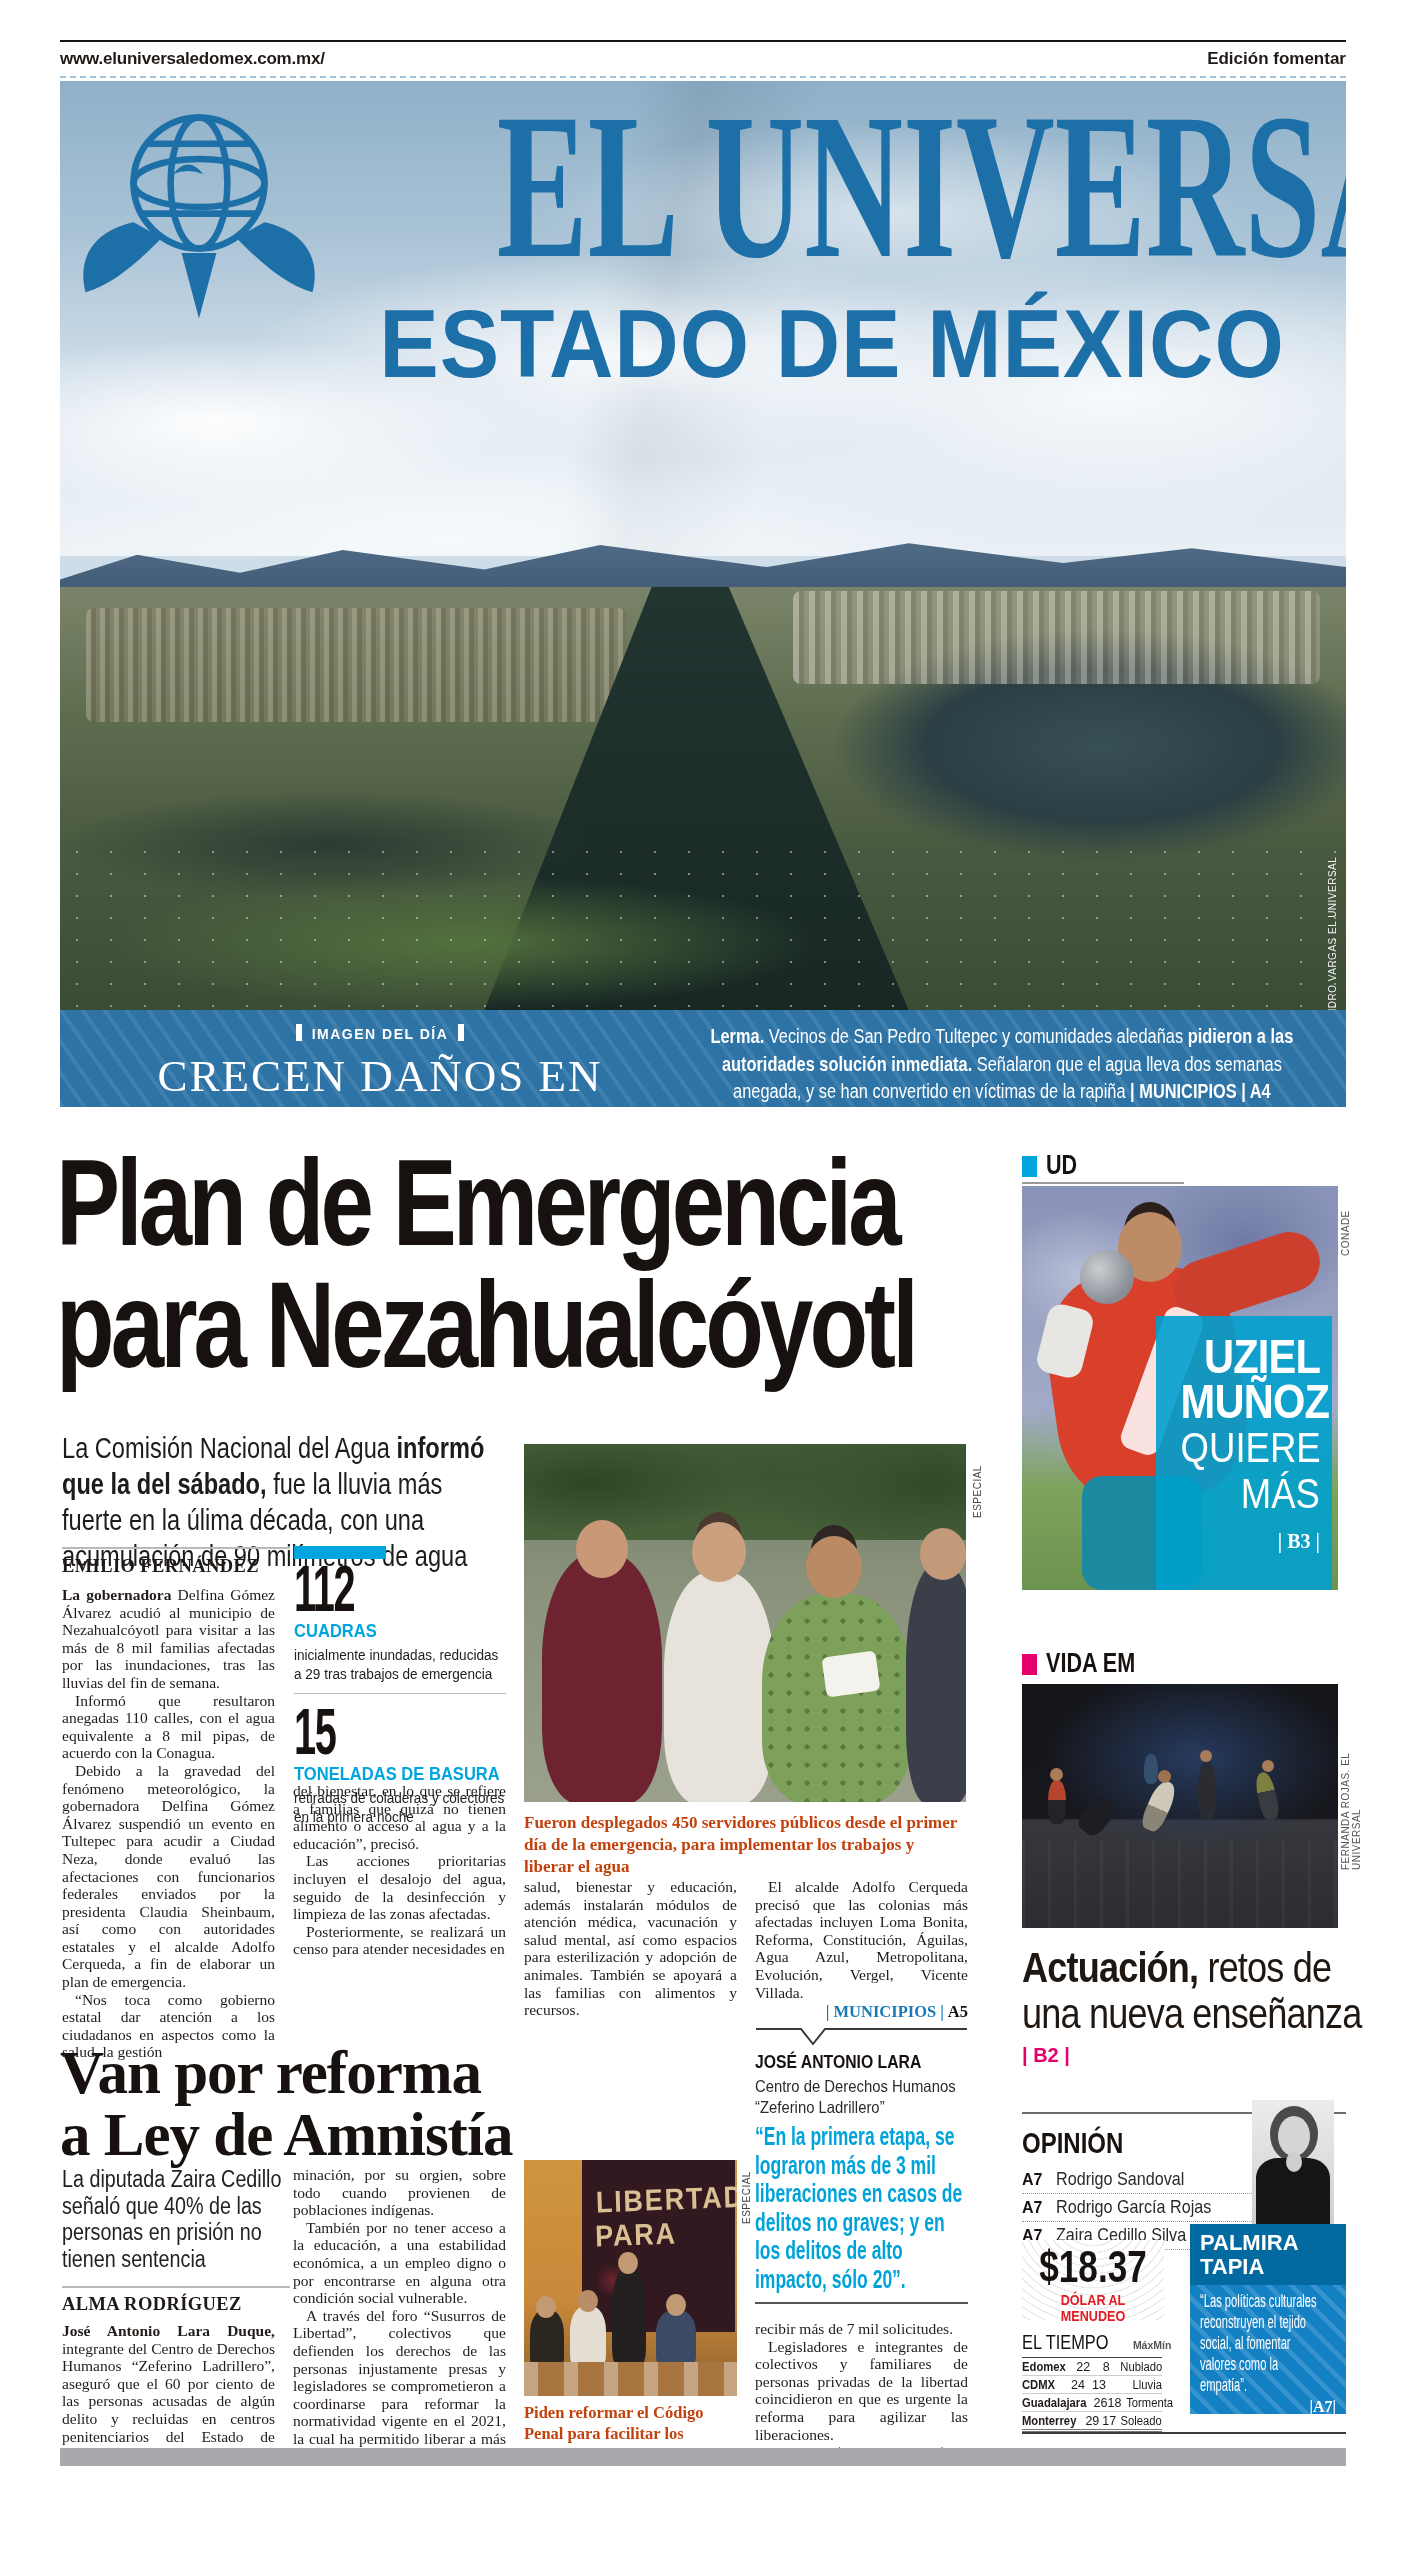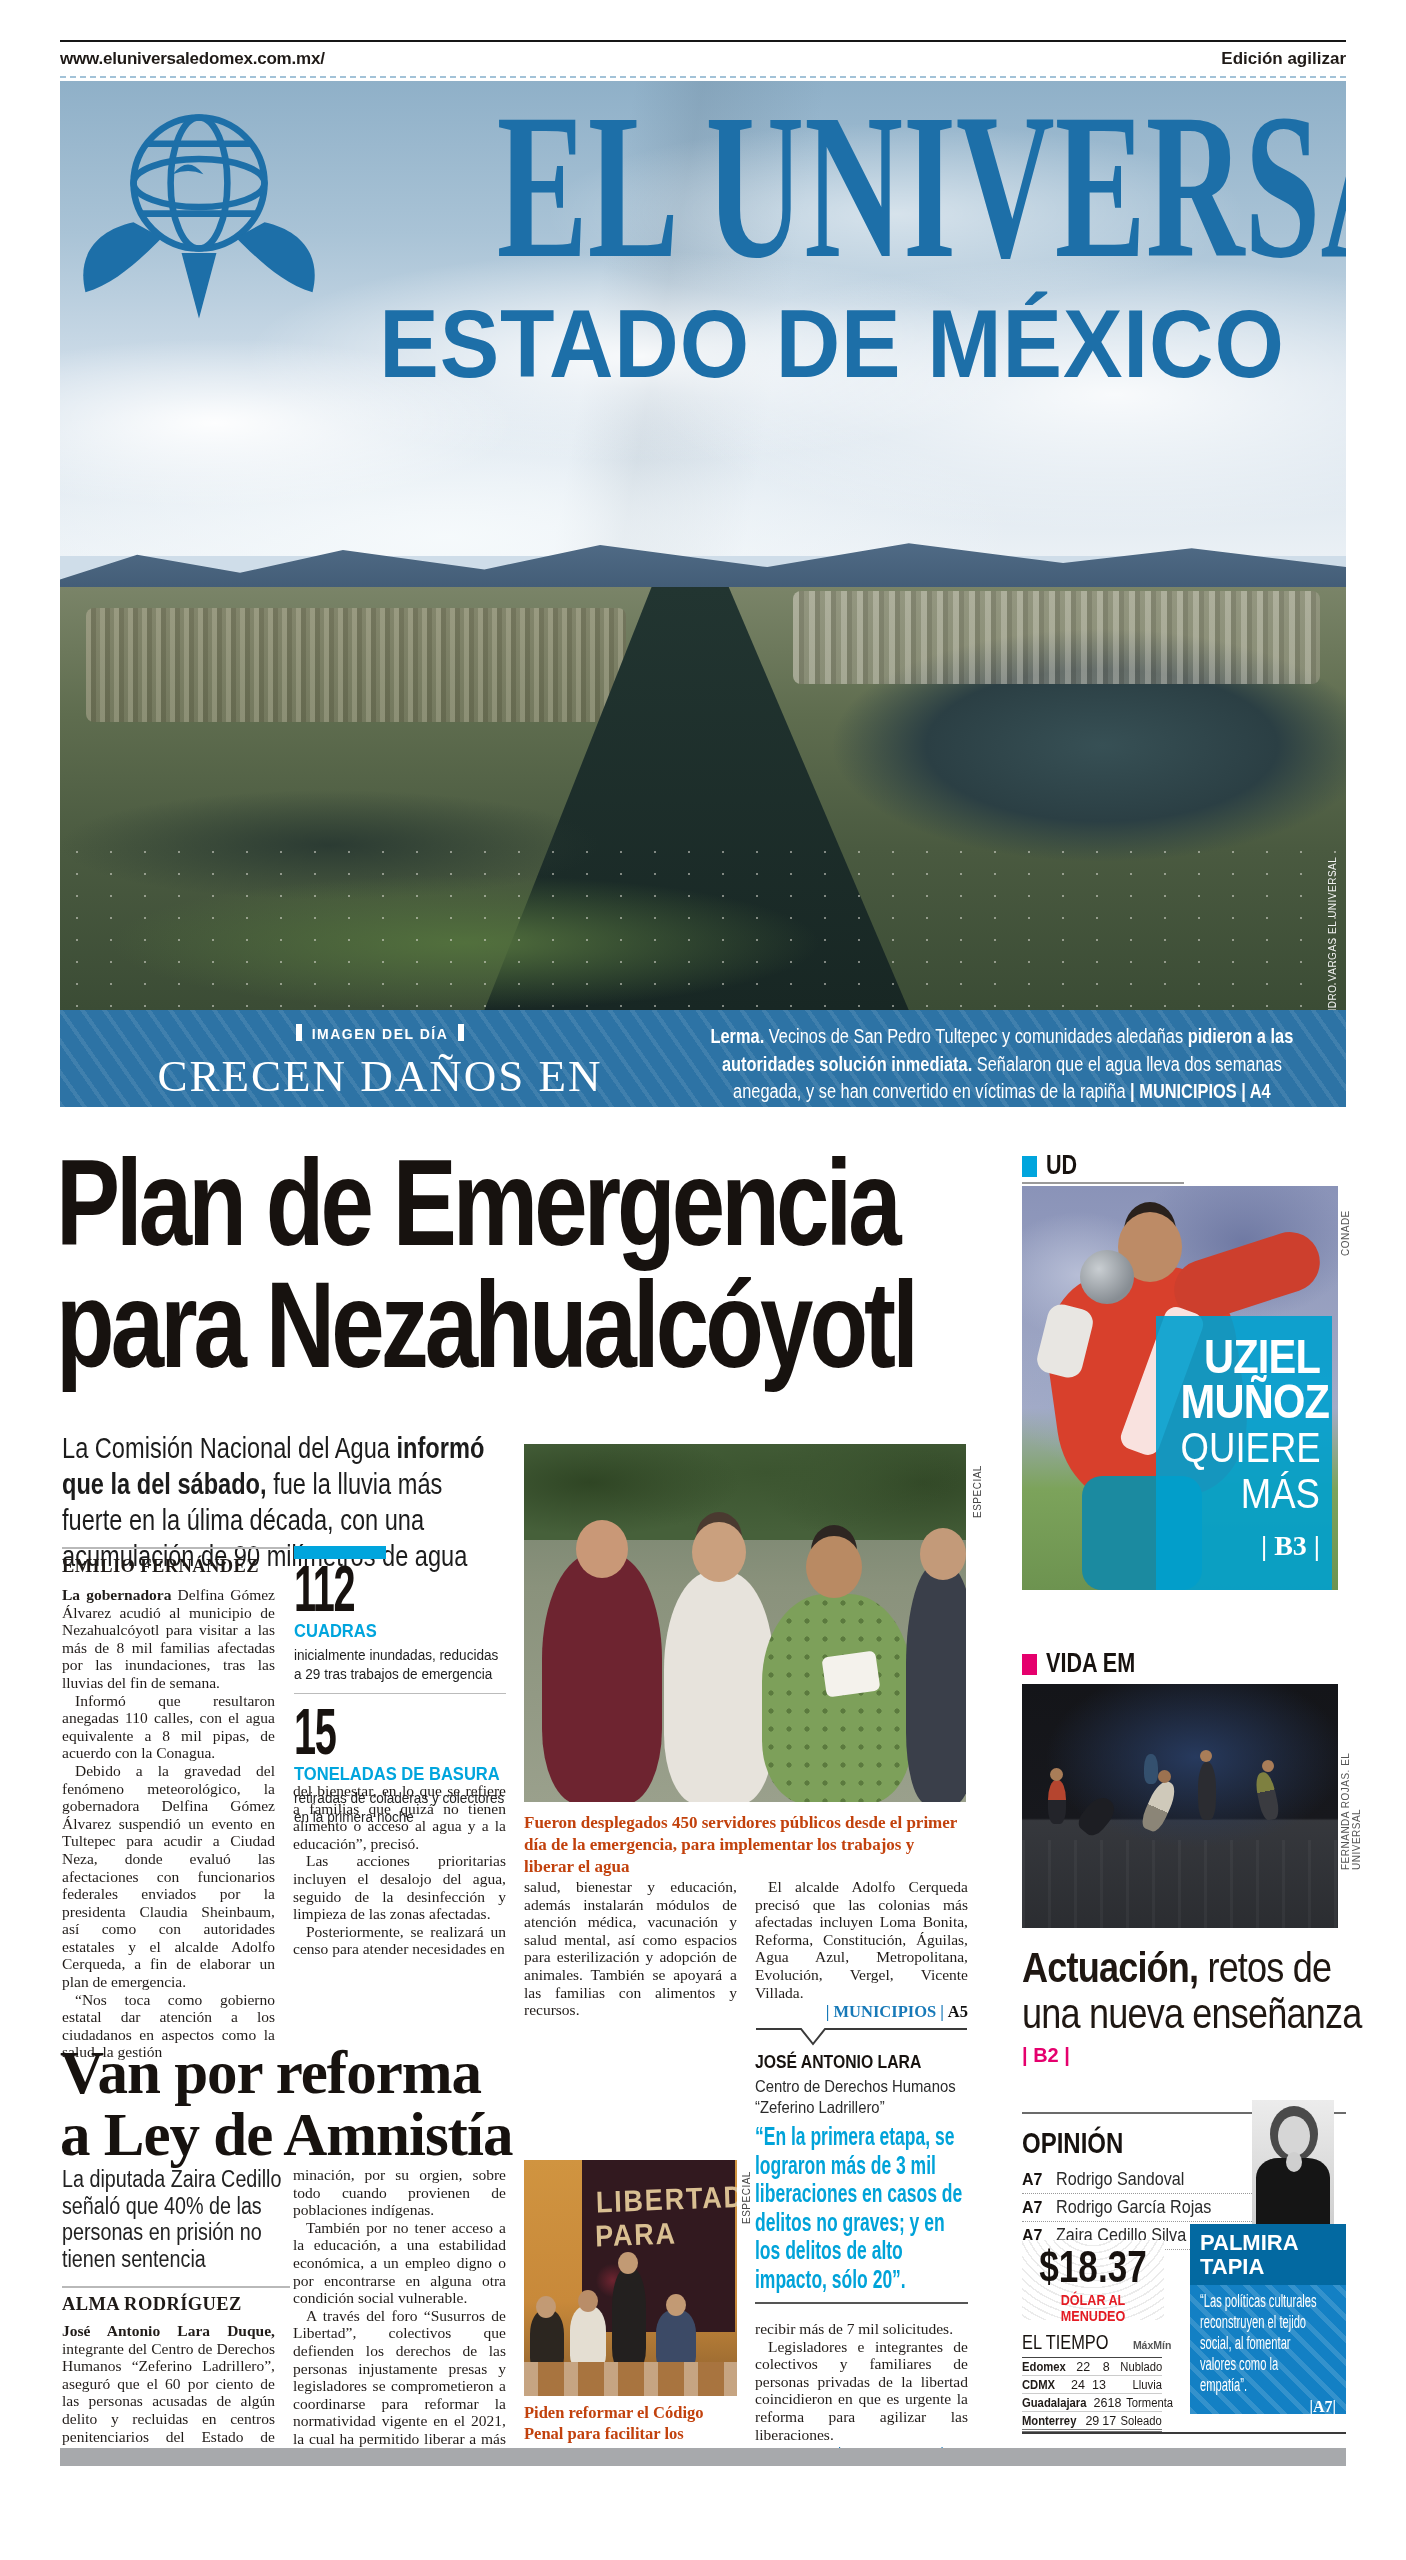--- a/index.html
+++ b/index.html
@@ -109,21 +109,21 @@
     background:
      radial-gradient(ellipse 120px 90px at 18% 22%,#b7bed6,transparent 70%),
      radial-gradient(ellipse 160px 110px at 70% 14%,#6f79a3,transparent 70%),
      radial-gradient(ellipse 200px 120px at 40% 50%,#9aa6c6,transparent 75%),
      linear-gradient(180deg,#8a93b8 0%,#a3abc7 55%,#7ca35b 75%,#6d9350 100%);}
   .uzbox{position:absolute;right:6px;bottom:0;width:176px;height:274px;background:rgba(0,160,206,.9);
     color:#fff;text-align:right;padding:18px 12px 0 0;box-sizing:border-box;}
   .uz p,.qr p{margin:0;white-space:nowrap;transform:scaleX(.85);transform-origin:100% 0;}
   .uz p{font-weight:800;font-size:49px;line-height:45px;letter-spacing:-1px;}
   .qr p{font-weight:400;font-size:43px;line-height:45px;margin-top:1px;}
-  .uzpage{font-family:"Liberation Serif",serif;font-weight:bold;font-size:28px;margin-top:14px;}
+  .uzpage{font-family:"Liberation Serif",serif;font-weight:bold;font-size:20px;margin-top:14px;}
 
   .dance{left:1022px;top:1684px;width:316px;height:244px;background:
      radial-gradient(ellipse 200px 120px at 55% 30%,#273a5e,transparent 75%),
      linear-gradient(180deg,#141519 0%,#17181d 55%,#36383d 56%,#2b2d31 100%);}
   .dancer{position:absolute;border-radius:45% 45% 35% 35%;}
 
   .act-h{left:1022px;top:1944px;color:#1f1712;white-space:nowrap;transform:scaleX(.84);transform-origin:0 0;
     font-size:43px;line-height:46px;letter-spacing:-1px;}
   .act-h b{font-weight:800;}
   .act-h .lt{font-weight:300;}
@@ -185,21 +185,21 @@
   .thin-right{left:1022px;top:2432px;width:324px;height:2px;background:#3a3a3a;}
 </style>
 </head>
 <body>
 
 <div class="page">
 
   <div class="abs top-rule"></div>
   <div class="abs hdr-url">www.eluniversaledomex.com.mx/</div>
   <div class="abs hdr-date">Martes 30 de septiembre de 2025</div>
-  <div class="abs hdr-ed">Edición agilizar</div>
+  <div class="abs hdr-ed">Edición fomentar</div>
   <div class="abs hdr-dash"></div>
 
   <div class="abs hero">
     <div class="sky"></div>
     <div class="mountains"></div>
     <div class="land">
       <div class="lake-r"></div>
       <div class="town-l"></div>
       <div class="town-r"></div>
       <div class="river"></div>

